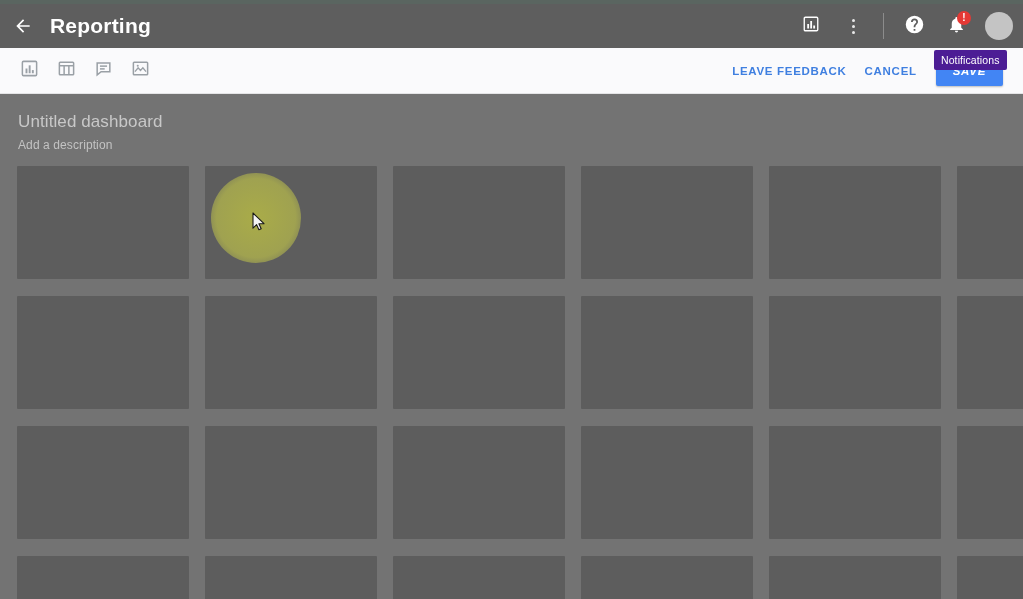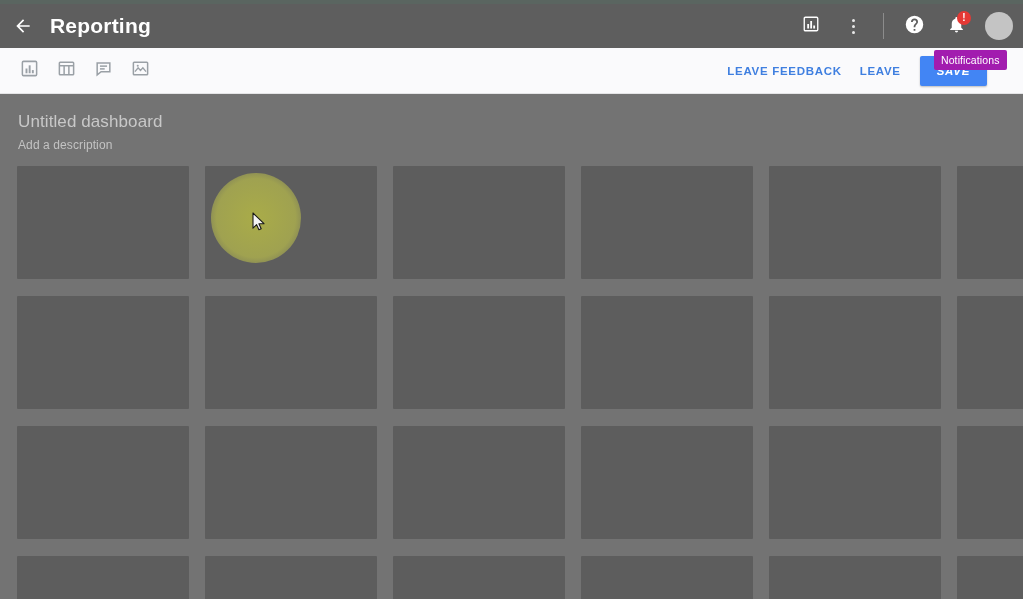--- a/index.html
+++ b/index.html
@@ -67,40 +67,40 @@
     display: flex; align-items: center;
     border-bottom: 1px solid #e4e4e6;
   }
   .tb-left { display: flex; align-items: center; padding-left: 18px; gap: 15px; }
   .tb-icon {
     width: 22px; height: 22px; cursor: pointer;
     display: flex; align-items: center; justify-content: center;
   }
   .tb-right {
     margin-left: auto; display: flex; align-items: center;
-    padding-right: 36px; gap: 0;
+    padding-right: 20px; gap: 0;
   }
   .txt-btn {
     color: #3f7fe0; font-size: 11.5px; font-weight: bold;
     letter-spacing: .7px; cursor: pointer; background: none; border: none;
     padding: 8px 9px; font-family: inherit; white-space: nowrap;
   }
   .save-btn {
     background: #4285f4; color: #ffffff;
     font-size: 11.5px; font-weight: bold; letter-spacing: .7px;
     border: none; border-radius: 2px; cursor: pointer;
     padding: 9px 17px; margin-left: 10px; font-family: inherit;
     box-shadow: 0 1px 2px rgba(0,0,0,.25);
     font-style: italic;
   }
 
   
   .tooltip {
     position: absolute; top: 50px; left: 934px;
-    background: #a21caf; color: #ffffff;
+    background: #4c1d95; color: #ffffff;
     font-size: 10.5px; padding: 4px 7px;
     border-radius: 2px; white-space: nowrap;
     z-index: 60; letter-spacing: .1px;
   }
 
   
   .content {
     position: absolute; top: 94px; left: 0; width: 1023px; height: 505px;
     background: #737373; overflow: hidden;
   }
@@ -238,21 +238,21 @@
             <rect x="3" y="4" width="18" height="16" rx="1"></rect>
             <path d="M5 16l4-5 3 3.5L15 11l4 5" stroke-width="1.7"></path>
             <circle cx="8.5" cy="8.5" r="1.3" fill="#9aa0a6" stroke="none"></circle>
           </svg>
         </span>
       </div>
     </div>
 
     <div class="tb-right">
       <button class="txt-btn">LEAVE FEEDBACK</button>
-      <button class="txt-btn">LEAVE</button>
+      <button class="txt-btn">CANCEL</button>
       <button class="save-btn">SAVE</button>
     </div>
   </div>
 
   <div class="tooltip">Notifications</div>
 
   <div class="content">
 
     <div class="dash-head">
       <div class="dash-title">Untitled dashboard</div>

